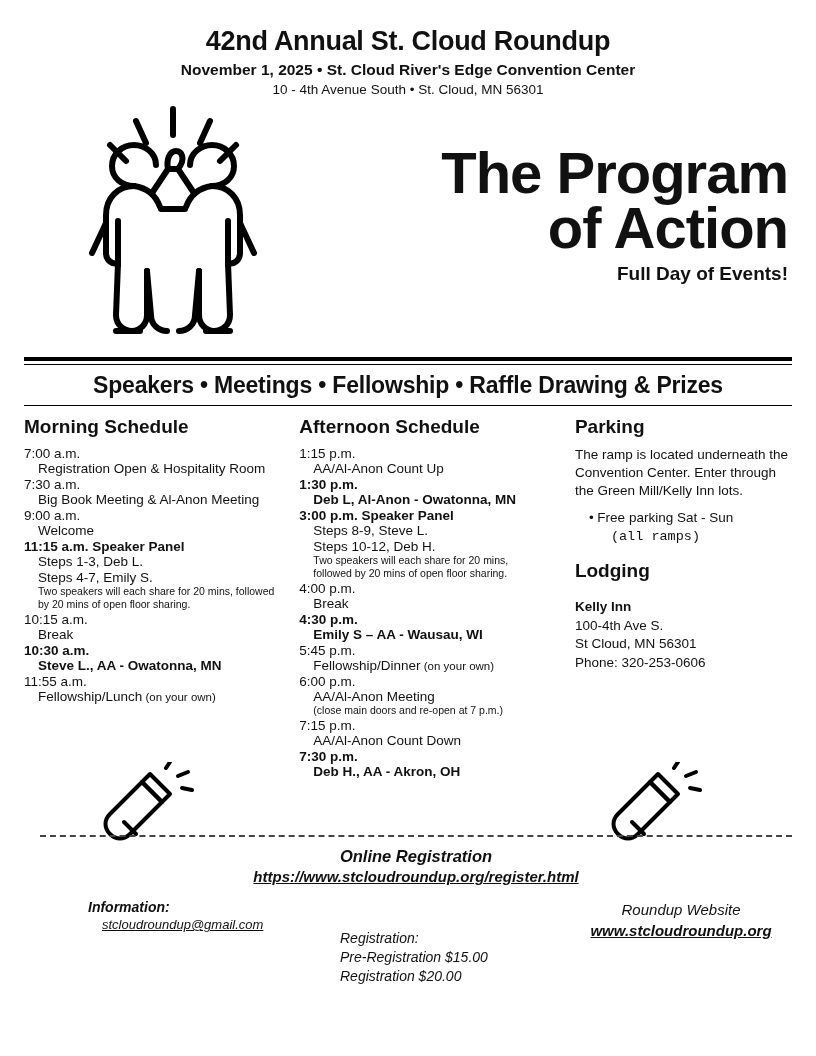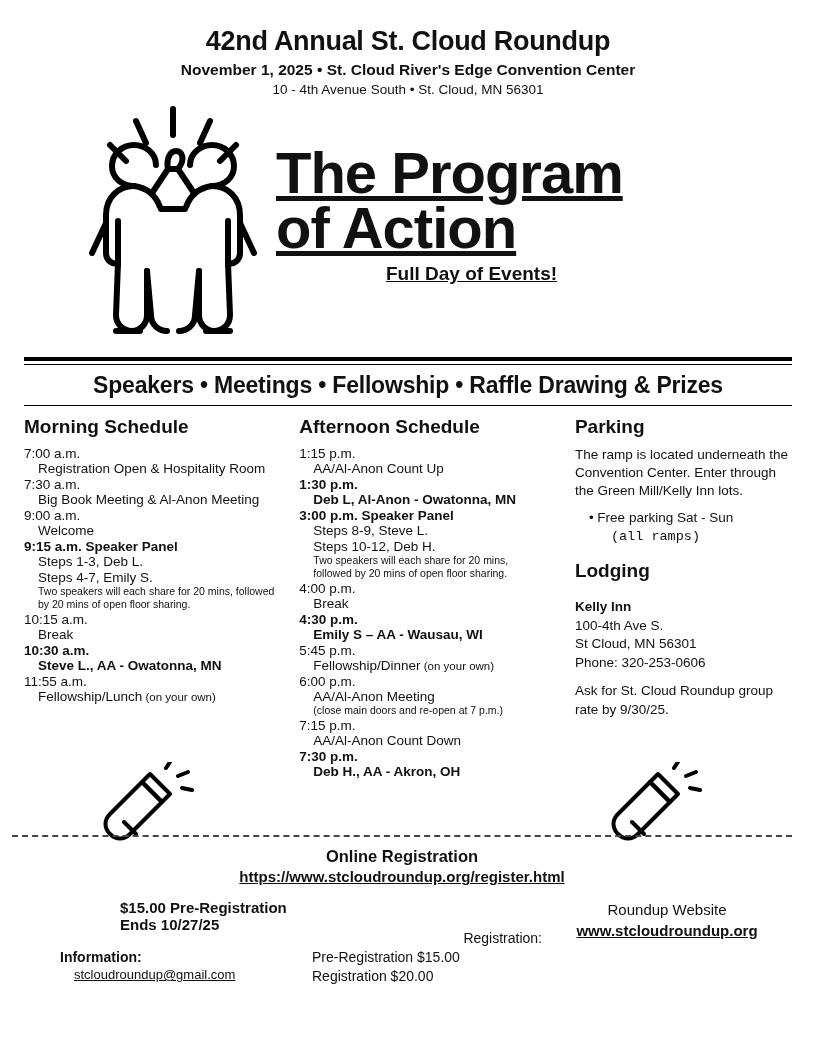--- a/index.html
+++ b/index.html
@@ -52,25 +52,24 @@
   }
   .hero-art {
     position: absolute;
     left: 24px;
     top: 0px;
     width: 250px;
     height: 240px;
   }
   .hero-text {
     position: absolute;
-    right: 16px;
+    right: 4px;
     top: 42px;
     width: 500px;
-    text-align: left;
-    text-decoration: underline;
+    text-align: right;
   }
   .hero-line {
     font-size: 58px;
     font-weight: bold;
     line-height: 0.95;
     letter-spacing: -1px;
   }
   .hero-tag {
     font-size: 19px;
     font-weight: bold;
@@ -170,23 +169,24 @@
     position: absolute;
     left: 608px;
     top: 762px;
     width: 96px;
     height: 80px;
   }
 
   
   .footer {
     position: absolute;
-    left: 12px;
+    left: 40px;
     right: 24px;
     bottom: 14px;
+    font-style: italic;
   }
   .dashed {
     border-top: 2px dashed #444;
     margin-bottom: 10px;
   }
   .reg-title {
     text-align: center;
     font-size: 16.5px;
     font-weight: bold;
     margin-bottom: 2px;
@@ -209,21 +209,21 @@
     font-weight: bold;
     margin-bottom: 16px;
     padding-left: 60px;
   }
   .info-label { font-size: 14px; font-weight: bold; margin-bottom: 2px; }
   .info-email {
     font-size: 13px;
     text-decoration: underline;
     padding-left: 14px;
   }
-  .reg-label { font-size: 14px; margin-bottom: 2px; text-align: right; }
+  .reg-label { font-size: 14px; margin-bottom: 2px; }
   .reg-line { font-size: 14px; line-height: 1.35; }
   .web-label { font-size: 15px; margin-bottom: 4px; }
   .web-url { font-size: 15px; font-weight: bold; text-decoration: underline; }
 </style>
 </head>
 <body>
 
 <div class="page">
 
   <div class="header">
@@ -291,21 +291,21 @@
           </div>
           <div class="sched-item">
             <div class="time">7:30 a.m.</div>
             <div class="ev">Big Book Meeting &amp; Al-Anon Meeting</div>
           </div>
           <div class="sched-item">
             <div class="time">9:00 a.m.</div>
             <div class="ev">Welcome</div>
           </div>
           <div class="sched-item">
-            <div class="time bold">9:15 a.m. Speaker Panel</div>
+            <div class="time bold">11:15 a.m. Speaker Panel</div>
             <div class="ev">Steps 1-3, Deb L.</div>
           </div>
           <div class="sched-item">
             <div class="ev">Steps 4-7, Emily S.</div>
             <div class="note">Two speakers will each share for 20 mins, followed by 20 mins of open floor sharing.</div>
           </div>
           <div class="sched-item">
             <div class="time">10:15 a.m.</div>
             <div class="ev">Break</div>
           </div>
@@ -372,21 +372,20 @@
       <div class="para">The ramp is located underneath the Convention Center. Enter through the Green Mill/Kelly Inn lots.</div>
       <div class="bullet">• Free parking Sat - Sun</div>
       <div class="bullet-sub">(all ramps)</div>
 
       <div class="col-head-2">Lodging</div>
       <div class="lodge-line bold">Kelly Inn</div>
       <div class="lodge-line">100-4th Ave S.</div>
       <div class="lodge-line">St Cloud, MN 56301</div>
       <div class="lodge-line">Phone: 320-253-0606</div>
       <div class="lodge-gap"></div>
-      <div class="lodge-line">Ask for St. Cloud Roundup group rate by 9/30/25.</div>
     </div>
   </div>
 
   <div class="mega-left">
     <svg viewBox="0 0 96 80" width="96" height="80" xmlns="http://www.w3.org/2000/svg">
       <g fill="none" stroke="#000" stroke-width="4" stroke-linecap="round" stroke-linejoin="round">
         <path d="M10 52 C4 58 4 66 10 72 C16 78 24 78 30 72 L62 40 L42 20 Z"></path>
         <path d="M42 20 L62 40 L70 32 L50 12 Z"></path>
         <line x1="66" y1="6" x2="70" y2="0"></line>
         <line x1="78" y1="14" x2="88" y2="10"></line>
@@ -408,21 +407,20 @@
     </svg>
   </div>
 
   <div class="footer">
     <div class="dashed"></div>
     <div class="reg-title">Online Registration</div>
     <div class="reg-url">https://www.stcloudroundup.org/register.html</div>
 
     <div class="footer-grid">
       <div class="f-left">
-        <div class="pre-reg">$15.00 Pre-Registration Ends 10/27/25</div>
         <div class="info-label">Information:</div>
         <div class="info-email">stcloudroundup@gmail.com</div>
       </div>
       <div class="f-mid">
         <div style="height:31px"></div>
         <div class="reg-label">Registration:</div>
         <div class="reg-line">Pre-Registration $15.00</div>
         <div class="reg-line">Registration $20.00</div>
       </div>
       <div class="f-right">

